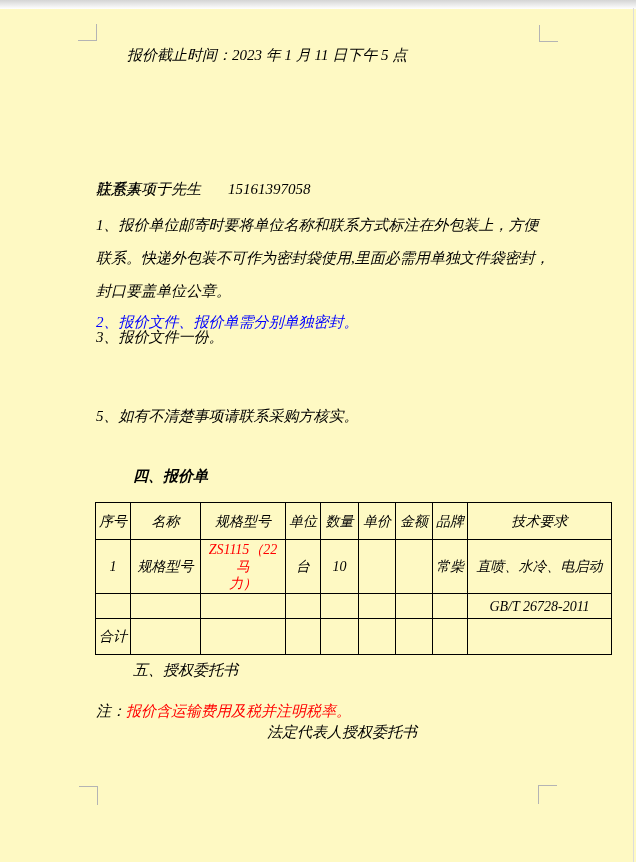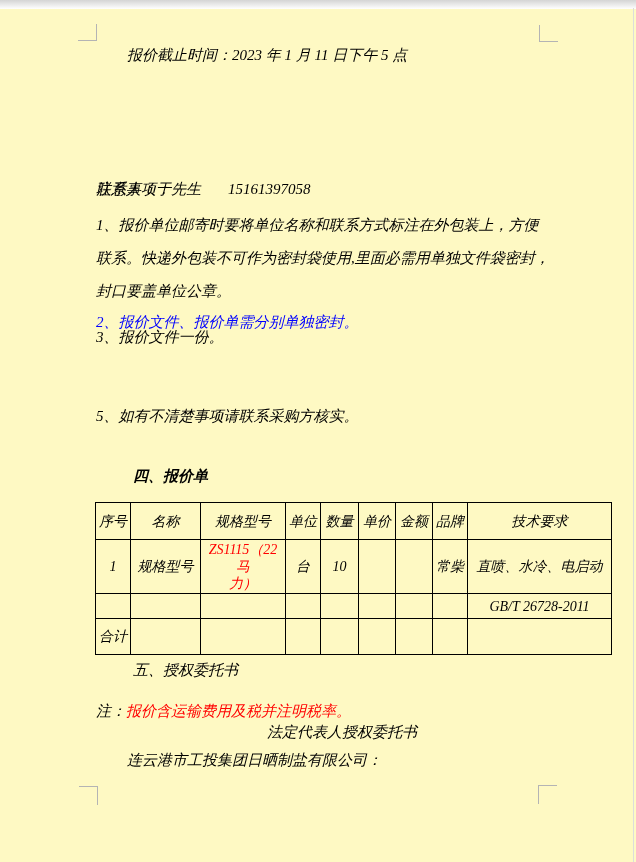--- a/index.html
+++ b/index.html
@@ -159,15 +159,14 @@
     </table>
 
   <div class="tblock" style="top:662px;">
     <span>注：</span><span class="red">报价含运输费用及税并注明税率。</span>
   </div>
 
   <div class="tblock" style="top:654px;left:133px;width:300px;">五、授权委托书</div>
 
   <div class="tblock centered" style="top:716px;">法定代表人授权委托书</div>
 
-  <div class="tblock indent" style="top:744px;">连云港市工投集团日晒制盐有限公司：</div>
 
 </div>
 
 </body></html>

